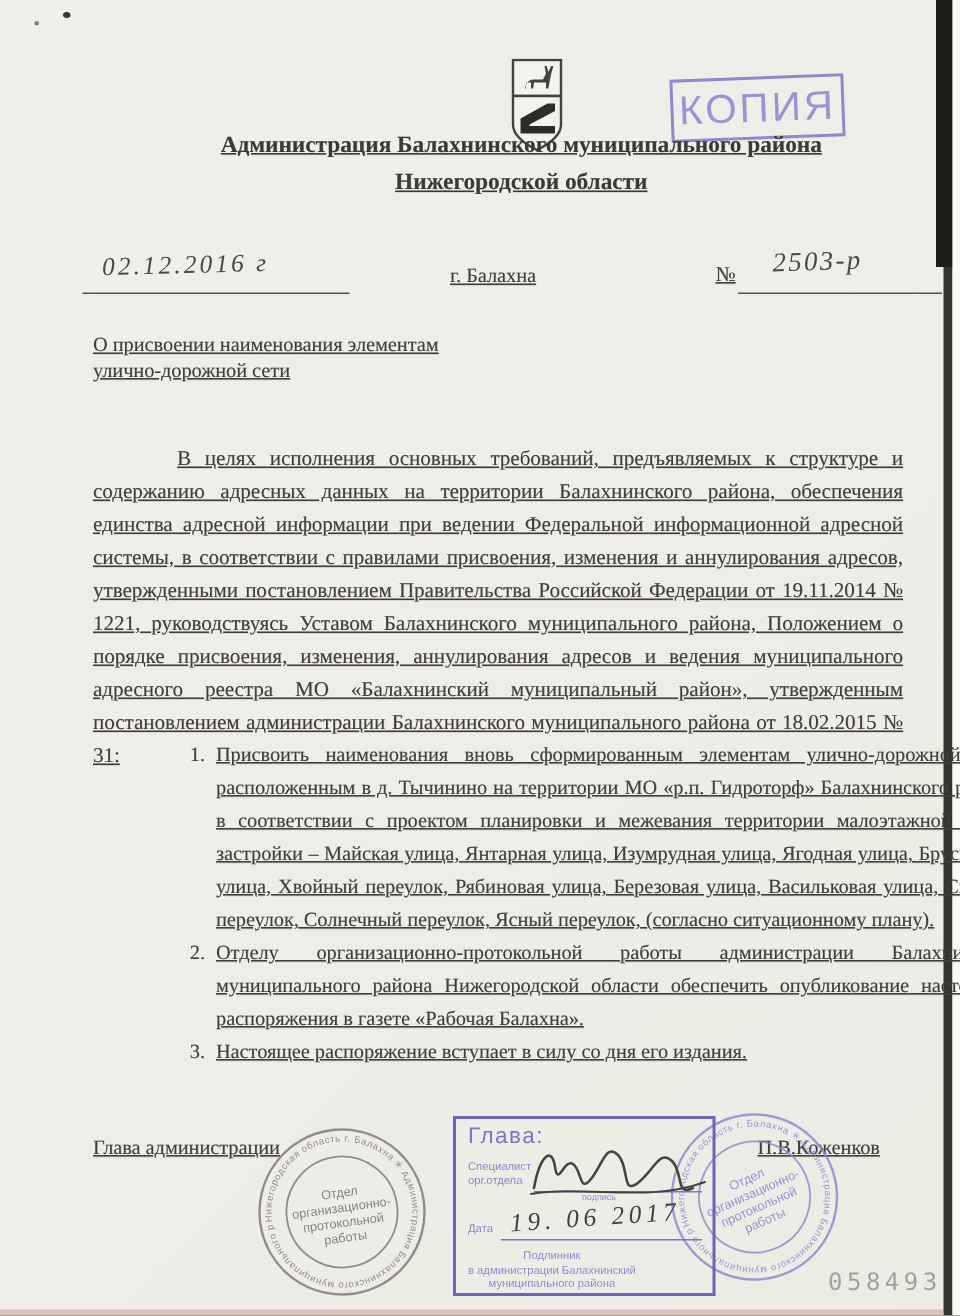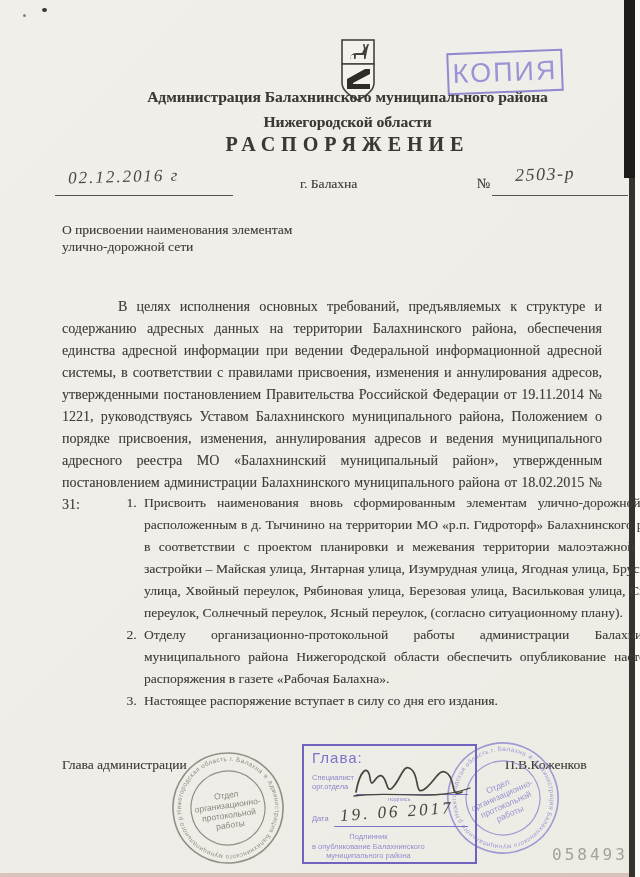--- a/index.html
+++ b/index.html
@@ -1,21 +1,21 @@
 <!DOCTYPE html>
 <html lang="ru"><head>
 <meta charset="utf-8">
 <style>
   html,body{margin:0;padding:0;background:#888;}
   .page{
     position:relative;width:640px;height:877px;margin:0 auto;
     background:linear-gradient(135deg,#f1efe9 0%,#efede7 55%,#ecebe4 100%);
     font-family:"Liberation Serif",serif;color:#403e39;overflow:hidden;
   }
-  .ink{color:#403e39;text-shadow:0.3px 0.3px 0.4px rgba(70,68,60,0.35);}
+  .ink{color:#403e39;text-shadow:0.3px 0.3px 0.4px rgba(70,68,60,0.35);text-decoration:underline;}
   
   .edge-right-dark{position:absolute;right:5px;top:0;bottom:0;width:6px;background:#35332e;}
   .edge-right-dark2{position:absolute;right:5px;top:0;height:178px;width:11px;background:#1d1c18;}
   .edge-right-white{position:absolute;right:0;top:0;bottom:0;width:5px;background:#fbfaf7;}
   .edge-bottom{position:absolute;left:0;right:11px;bottom:0;height:4px;background:#c9a39a;opacity:.55;}
   .speck{position:absolute;background:#3a3831;border-radius:50%;}
   
   .emblem{position:absolute;left:339px;top:39px;width:38px;height:64px;}
   
   .kopiya{
@@ -95,21 +95,20 @@
     <path d="M3,25 L35,25 L35,44 Q35,53 19,61 Q3,53 3,44 Z" fill="#f4f2ec" stroke="#44423c" stroke-width="1.6"></path>
     <path d="M8,50 L8,40 L26,30 L31,30 L31,35 L14,44 L14,45 L31,45 L31,50 Z" fill="#2e2c27"></path>
   </svg>
 
   <div class="kopiya">
     <span>КОПИЯ</span>
   </div>
 
   <div class="org-name org-1 ink">Администрация Балахнинского муниципального района</div>
   <div class="org-name org-2 ink">Нижегородской области</div>
-  <div class="doc-type ink">РАСПОРЯЖЕНИЕ</div>
 
   <div class="date-line"></div>
   <div class="date-hw hw">02.12.2016 г</div>
   <div class="place ink">г. Балахна</div>
   <div class="num-label ink">№</div>
   <div class="num-line"></div>
   <div class="num-hw hw">2503-р</div>
 
   <div class="subject ink">
     <div>О присвоении наименования элементам</div>
@@ -171,20 +170,20 @@
     <svg class="v-sig" width="130" height="52" viewBox="0 0 130 52">
       <path d="M4,40 C8,18 16,12 18,26 C20,40 24,20 30,24 C36,28 34,44 42,34 C50,24 52,10 60,18 C68,26 62,46 74,36 C84,28 88,14 96,22 C104,30 98,46 110,40" fill="none" stroke="#46443e" stroke-width="1.7" stroke-linecap="round"></path>
       <path d="M2,44 C40,38 80,50 118,36" fill="none" stroke="#46443e" stroke-width="1.3" stroke-linecap="round"></path>
     </svg>
     <div class="v-sigcap">подпись</div>
     <div class="v-datelabel">Дата</div>
     <div class="v-dateline"></div>
     <div class="v-date">19. 06 2017</div>
     <div class="v-orig">
       <div>Подлинник</div>
-      <div>в опубликование Балахнинского</div>
+      <div>в администрации Балахнинский</div>
       <div>муниципального района</div>
     </div>
   </div>
 
   <div class="serial">058493</div>
 
 </div>
 
 </body></html>

